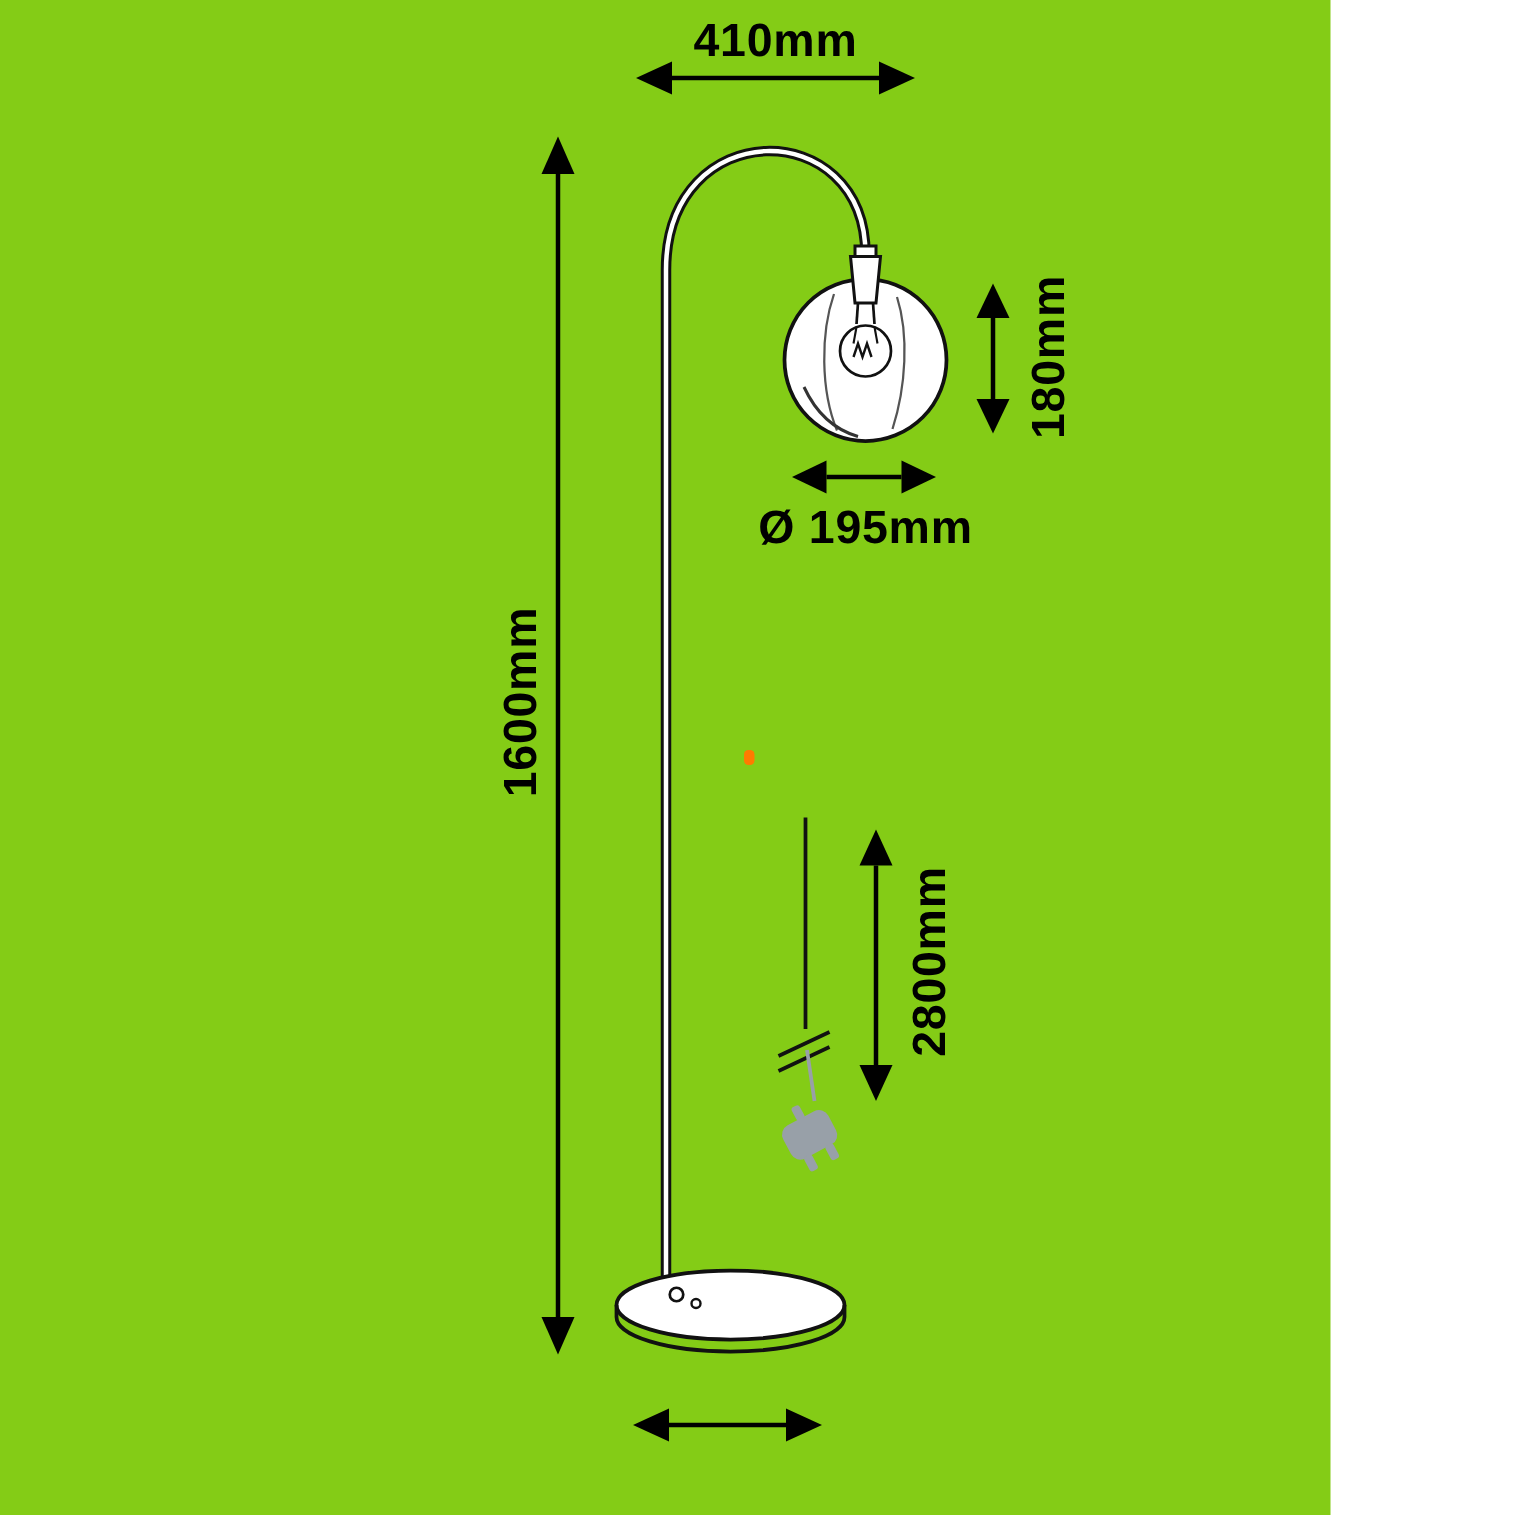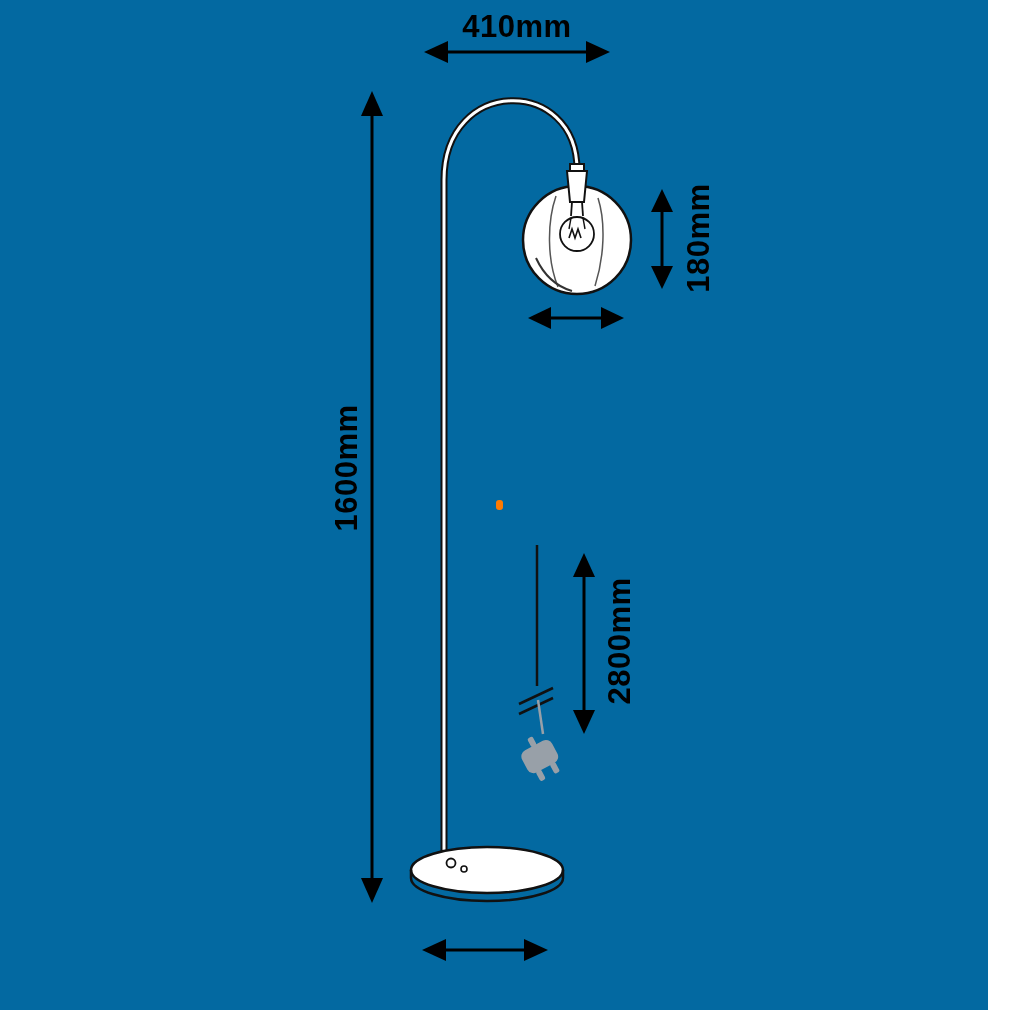--- a/index.html
+++ b/index.html
@@ -3,23 +3,23 @@
 <meta charset="utf-8">
 <style>
   html, body {
     margin: 0;
     padding: 0;
     background: #ffffff;
     font-family: "Liberation Sans", sans-serif;
   }
   .canvas {
     position: relative;
-    width: 988px;
+    width: 887px;
     height: 1010px;
-    background: #0369a1;
+    background: #84cc16;
     overflow: hidden;
   }
   .canvas svg {
     position: absolute;
     left: 0;
     top: 0;
   }
   .dim-label {
     position: absolute;
     color: #000000;
@@ -138,19 +138,20 @@
       <polygon points="548,950 524,939 524,961" fill="#000000"></polygon>
     </g>
   </svg>
 
   <div class="dim-label" style="left:517px; top:27px;">410mm</div>
 
   <div class="dim-label vert" style="left:347px; top:468px;">1600mm</div>
 
   <div class="dim-label vert" style="left:699px; top:238px;">180mm</div>
 
+  <div class="dim-label" style="left:577px; top:352px;">Ø 195mm</div>
 
   <div class="dim-label vert" style="left:620px; top:641px;">2800mm</div>
 
 
   <div class="accent-dot"></div>
 
 </div>
 
 </body></html>

